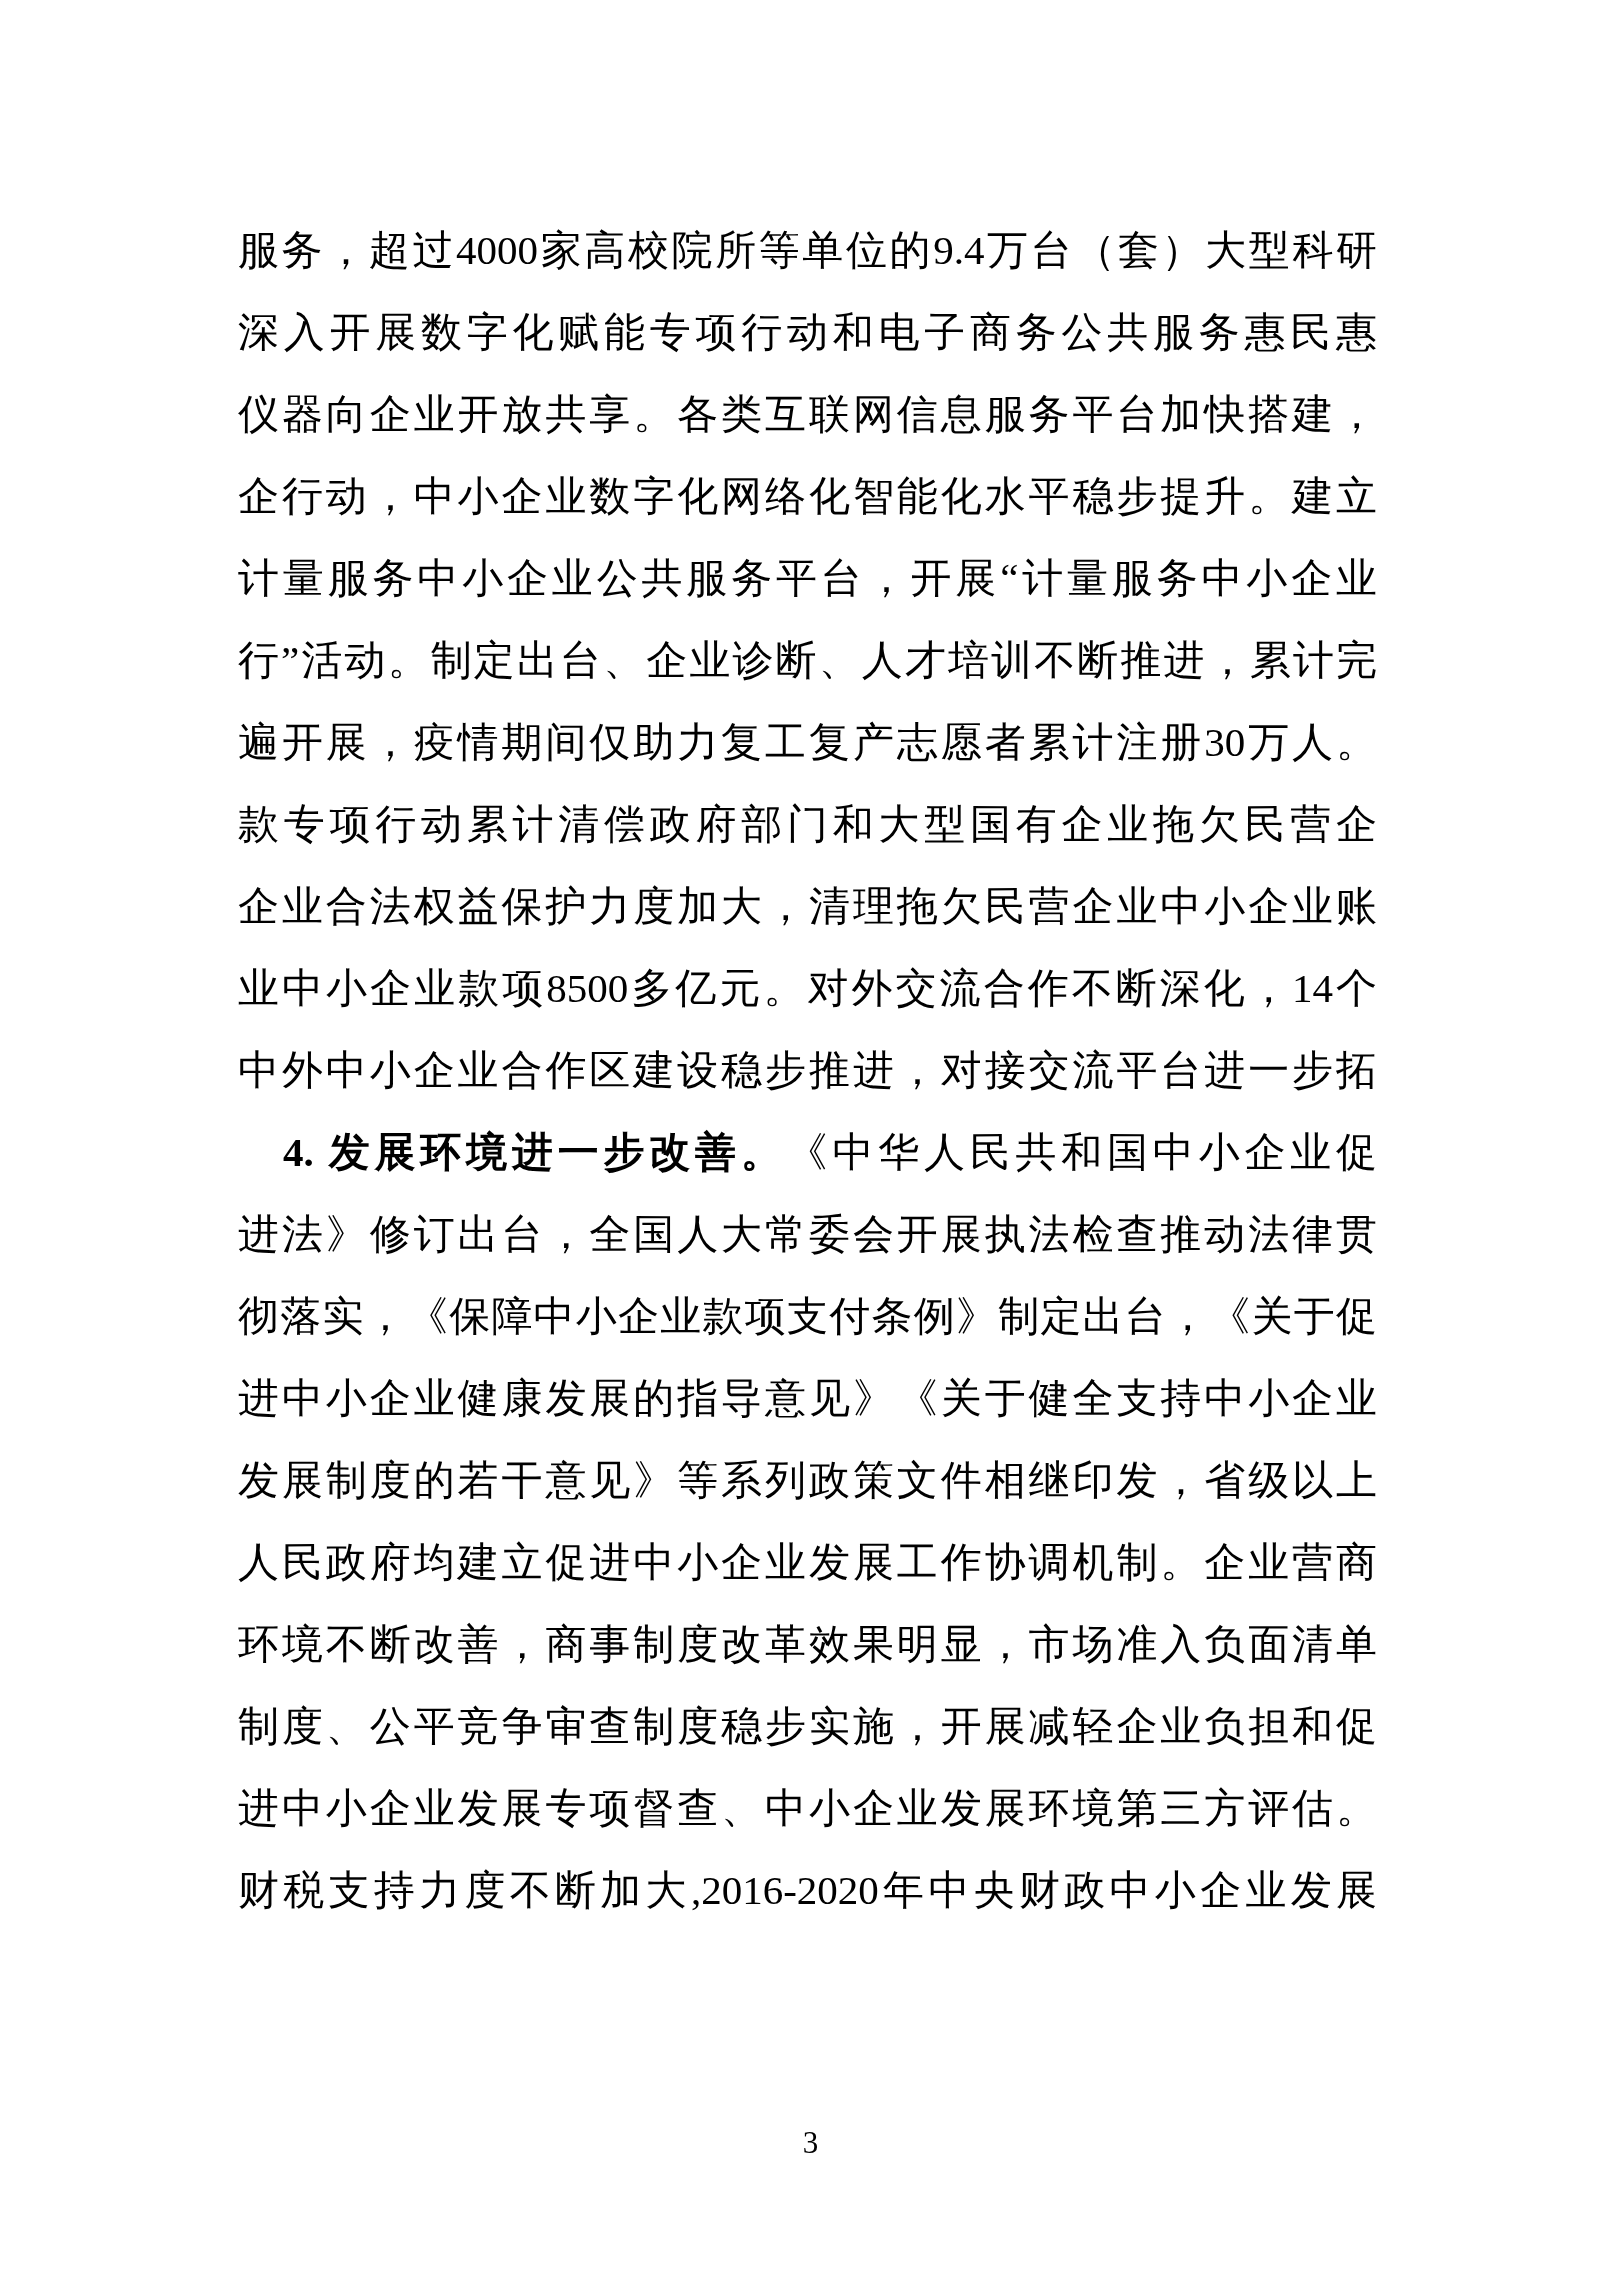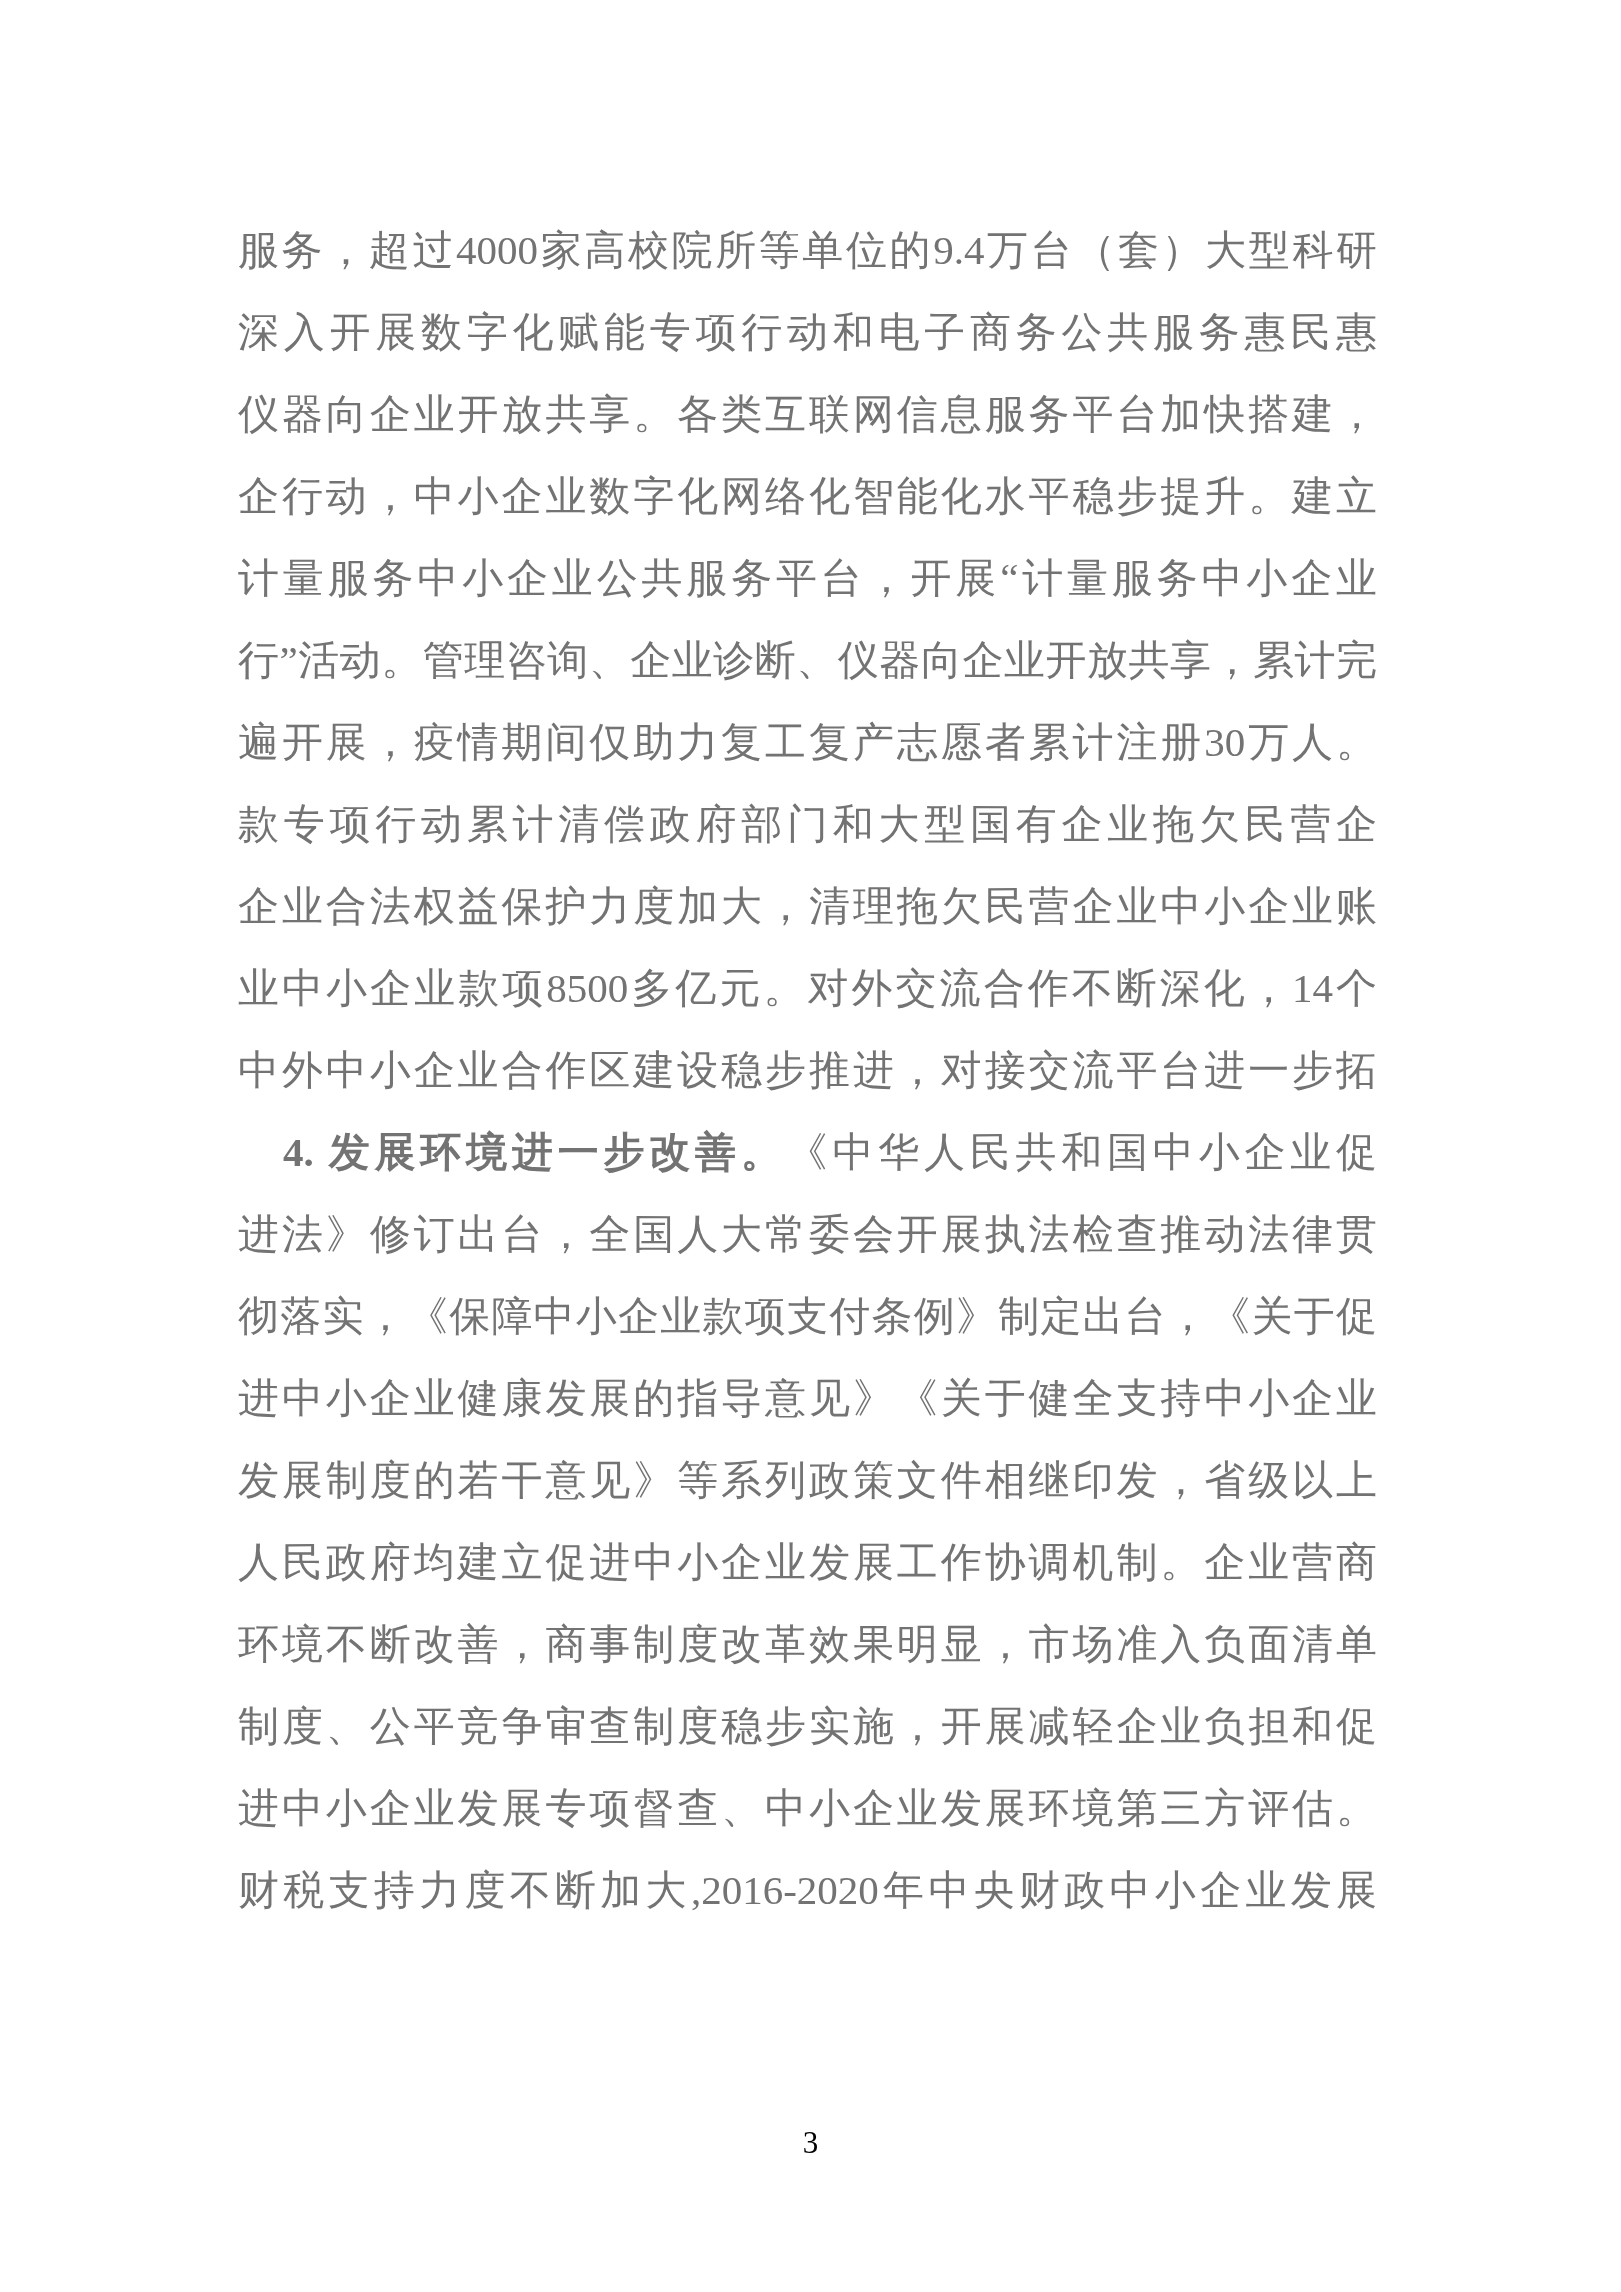--- a/index.html
+++ b/index.html
@@ -22,21 +22,21 @@
     top: 209px;
     width: 1139px;
   }
   .line {
     height: 82px;
     line-height: 82px;
     font-size: 41px;
     text-align: justify;
     text-align-last: justify;
     letter-spacing: 0;
-    color: #737373;
+    color: #000000;
   }
   .line.indent {
     text-indent: 45px;
   }
   .heading-bold {
     font-weight: 700;
     margin-top: 6px;
   }
   .page-number {
     position: absolute;
@@ -53,21 +53,21 @@
 </head>
 <body>
 
 <div class="page">
   <div class="body-text">
     <div class="line">服务，超过4000家高校院所等单位的9.4万台（套）大型科研</div>
     <div class="line">深入开展数字化赋能专项行动和电子商务公共服务惠民惠</div>
     <div class="line">仪器向企业开放共享。各类互联网信息服务平台加快搭建，</div>
     <div class="line">企行动，中小企业数字化网络化智能化水平稳步提升。建立</div>
     <div class="line">计量服务中小企业公共服务平台，开展“计量服务中小企业</div>
-    <div class="line">行”活动。管理咨询、企业诊断、仪器向企业开放共享，累计完</div>
+    <div class="line">行”活动。制定出台、企业诊断、人才培训不断推进，累计完</div>
     <div class="line">遍开展，疫情期间仅助力复工复产志愿者累计注册30万人。</div>
     <div class="line">款专项行动累计清偿政府部门和大型国有企业拖欠民营企</div>
     <div class="line">企业合法权益保护力度加大，清理拖欠民营企业中小企业账</div>
     <div class="line">业中小企业款项8500多亿元。对外交流合作不断深化，14个</div>
     <div class="line">中外中小企业合作区建设稳步推进，对接交流平台进一步拓</div>
     <div class="line indent">
       <span class="heading-bold">4. 发展环境进一步改善。</span><span>《中华人民共和国中小企业促</span>
     </div>
     <div class="line">进法》修订出台，全国人大常委会开展执法检查推动法律贯</div>
     <div class="line">彻落实，《保障中小企业款项支付条例》制定出台，《关于促</div>

